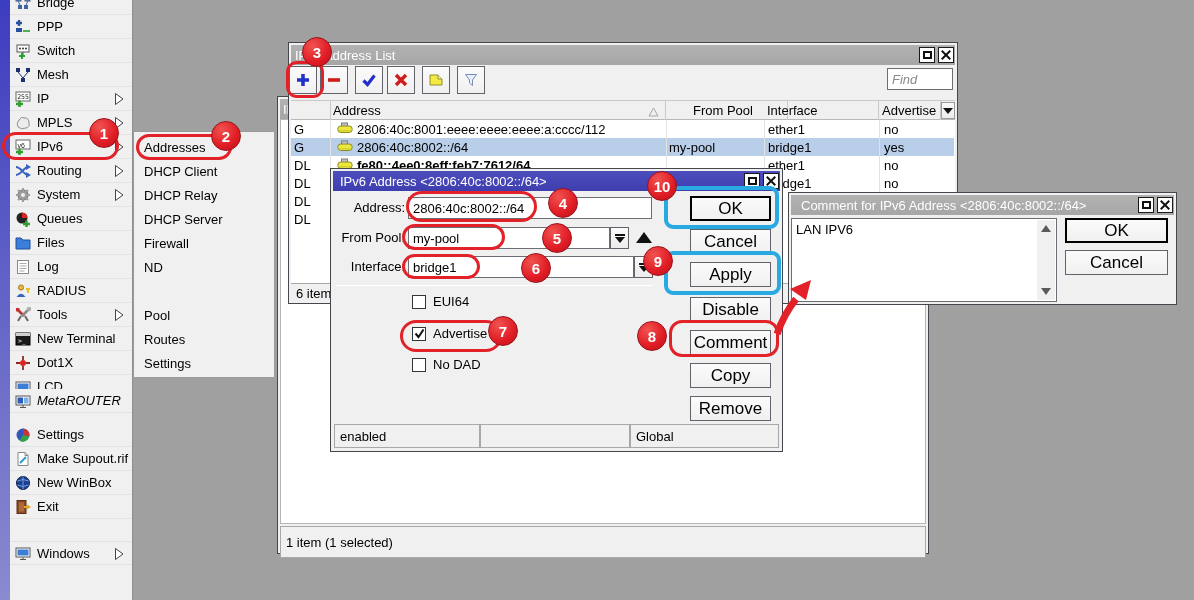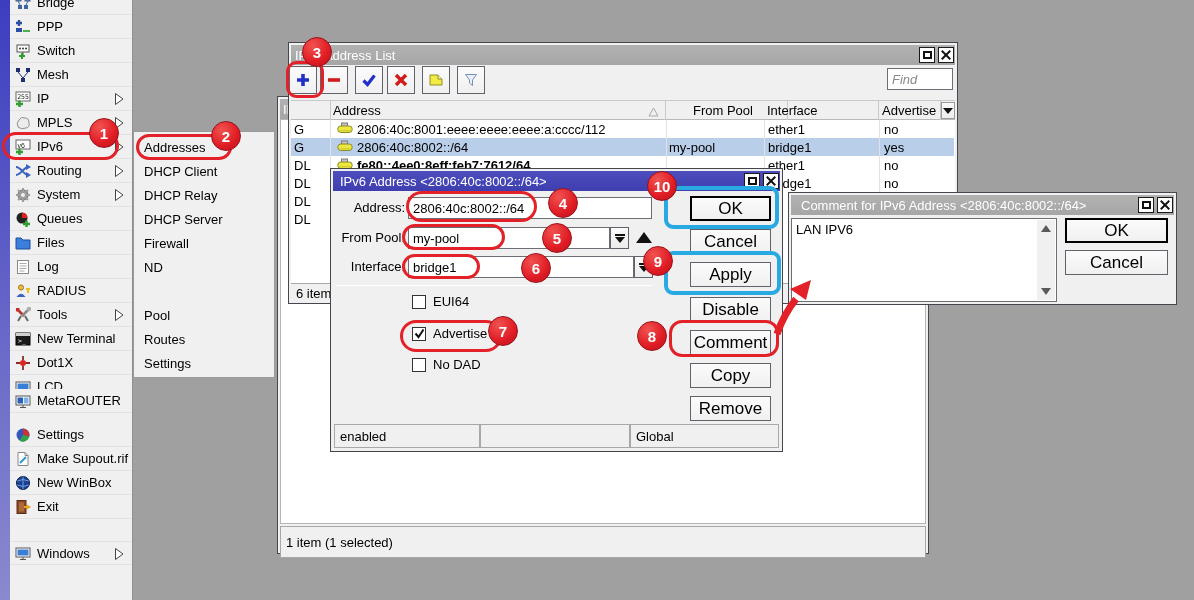--- a/index.html
+++ b/index.html
@@ -226,21 +226,21 @@
         <span class="lbl">Dot1X</span>
       </div>
       <div class="side-item" style="top: 375px;">
         <span class="ic"><svg width="16" height="16" viewBox="0 0 16 16">
             <rect x="1" y="3" width="14" height="9" fill="#fff" stroke="#555"></rect>
             <rect x="2.5" y="4.5" width="11" height="6" fill="#3a7fd5"></rect>
             <path d="M8,12 v2 M5,14.5 h6" stroke="#555"></path>
           </svg></span>
         <span class="lbl">LCD</span>
       </div>
-      <div class="side-item" style="top: 389px;">
+      <div class="side-item" style="top: 389px; font-style: italic;">
         <span class="ic"><svg width="16" height="16" viewBox="0 0 16 16">
             <rect x="1" y="3" width="14" height="9" fill="#fff" stroke="#555"></rect>
             <rect x="2.5" y="4.5" width="5.5" height="6" fill="#2a5fb5"></rect>
             <rect x="8.8" y="4.5" width="4.7" height="6" fill="#7fb0e8"></rect>
             <path d="M8,12 v2 M5,14.5 h6" stroke="#555"></path>
           </svg></span>
         <span class="lbl">MetaROUTER</span>
       </div>
       <div class="side-item" style="top: 423px;">
         <span class="ic"><svg width="16" height="16" viewBox="0 0 16 16">

